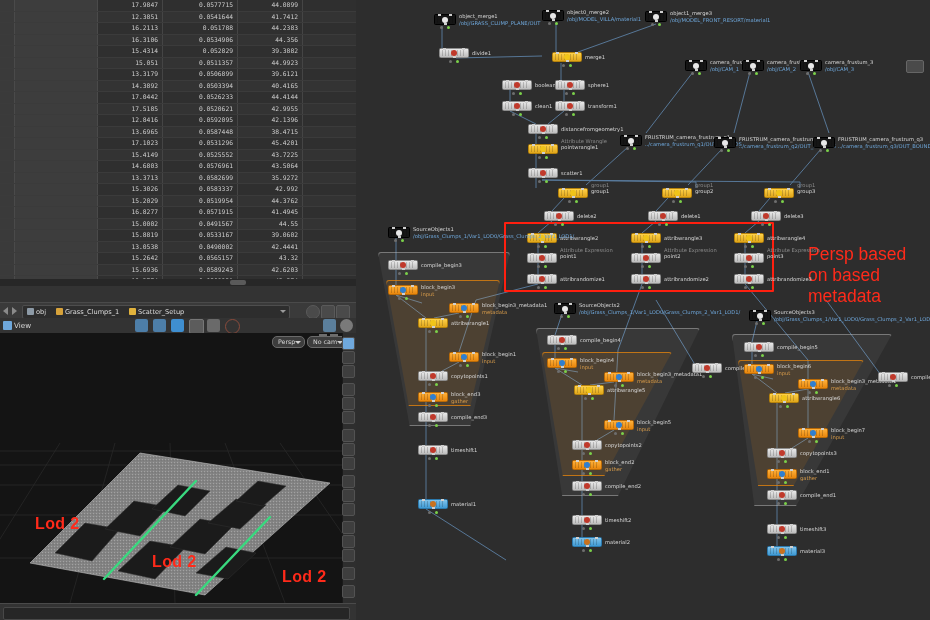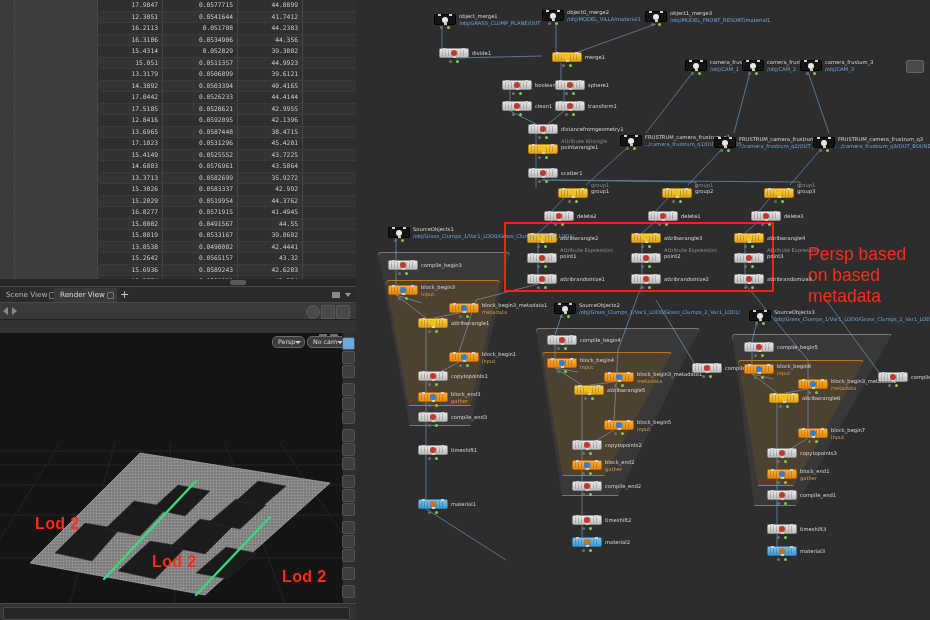--- a/index.html
+++ b/index.html
@@ -435,43 +435,54 @@
               <span class="num">43.574</span>
             </span>
             <span class="cellF"></span>
           </div>
         </div>
       <div class="scrollbarh">
           <i></i>
         </div>
     </div>
 
-    <div class="tabstrip">
-      <div class="tab" style="left:0">
-        <span>Scene View</span>
-        <i class="tabx"></i>
-      </div>
-      <div class="tab active" style="left:54px">
-        <span>Render View</span>
-        <i class="tabx"></i>
-      </div>
-      <div class="tabplus">+</div>
-      <div style="position:absolute;right:16px;top:5px;width:8px;height:6px;background:#8a8a8a"></div>
-      <div style="position:absolute;right:5px;top:6px;width:0;height:0;border-left:3px solid transparent;border-right:3px solid transparent;border-top:4px solid #9a9a9a"></div>
-    </div>
 
     <div class="pathbar">
       <div class="arrowL"></div>
       <div class="arrowR"></div>
+      <div class="pathfield">
+        <div class="crumb" style="left:4px">
+          <i class="ic" style="background:#8d9aa6"></i><span>obj</span>
+        </div>
+        <div class="crumb" style="left:33px">
+          <i class="ic" style="background:#d7a23a"></i><span>Grass_Clumps_1</span>
+        </div>
+        <div class="crumb" style="left:106px">
+          <i class="ic" style="background:#e0b23c"></i><span>Scatter_Setup</span>
+        </div>
+        <div style="position:absolute;right:3px;top:4px;width:0;height:0;border-left:3px solid transparent;border-right:3px solid transparent;border-top:3px solid #9a9a9a"></div>
+      </div>
       <div class="pbtn" style="right:50px;background:none;border:none"></div>
       <div class="pbtn" style="right:36px;border-radius:50%"></div>
       <div class="pbtn" style="right:21px"></div>
       <div class="pbtn" style="right:6px"></div>
     </div>
 
+    <div class="viewbar">
+      <div style="position:absolute;left:3px;top:3px;width:9px;height:9px;background:#6fa8dc;border-radius:1px"></div>
+      <div class="viewlbl">View</div>
+      <div class="vbtn" style="left:135px;background:#4d7ea8"></div>
+      <div class="vbtn" style="left:153px;background:#4d7ea8"></div>
+      <div class="vbtn" style="left:171px;background:#3f8fd1"></div>
+      <div class="vbtn sel" style="left:189px"></div>
+      <div class="vbtn" style="left:207px;background:#6a6a6a"></div>
+      <div class="vbtn" style="left:225px;border:1px solid #8a4b3c;border-radius:50%"></div>
+      <div class="vbtn" style="right:20px;background:#5b7f9c"></div>
+      <div class="vbtn" style="right:3px;background:#7a7a7a;border-radius:50%"></div>
+    </div>
 
     <div class="viewport">
       <svg width="343" height="270" style="position:absolute;left:0;top:0">
         <defs>
           <linearGradient id="grnd" x1="0" y1="0" x2="0.4" y2="1">
             <stop offset="0" stop-color="#8e8e8e"></stop>
               <stop offset="1" stop-color="#5c5c5c"></stop>
           </linearGradient>
           <pattern id="noise" width="3" height="3" patternUnits="userSpaceOnUse">
             <rect width="3" height="3" fill="#8a8a8a"></rect>

